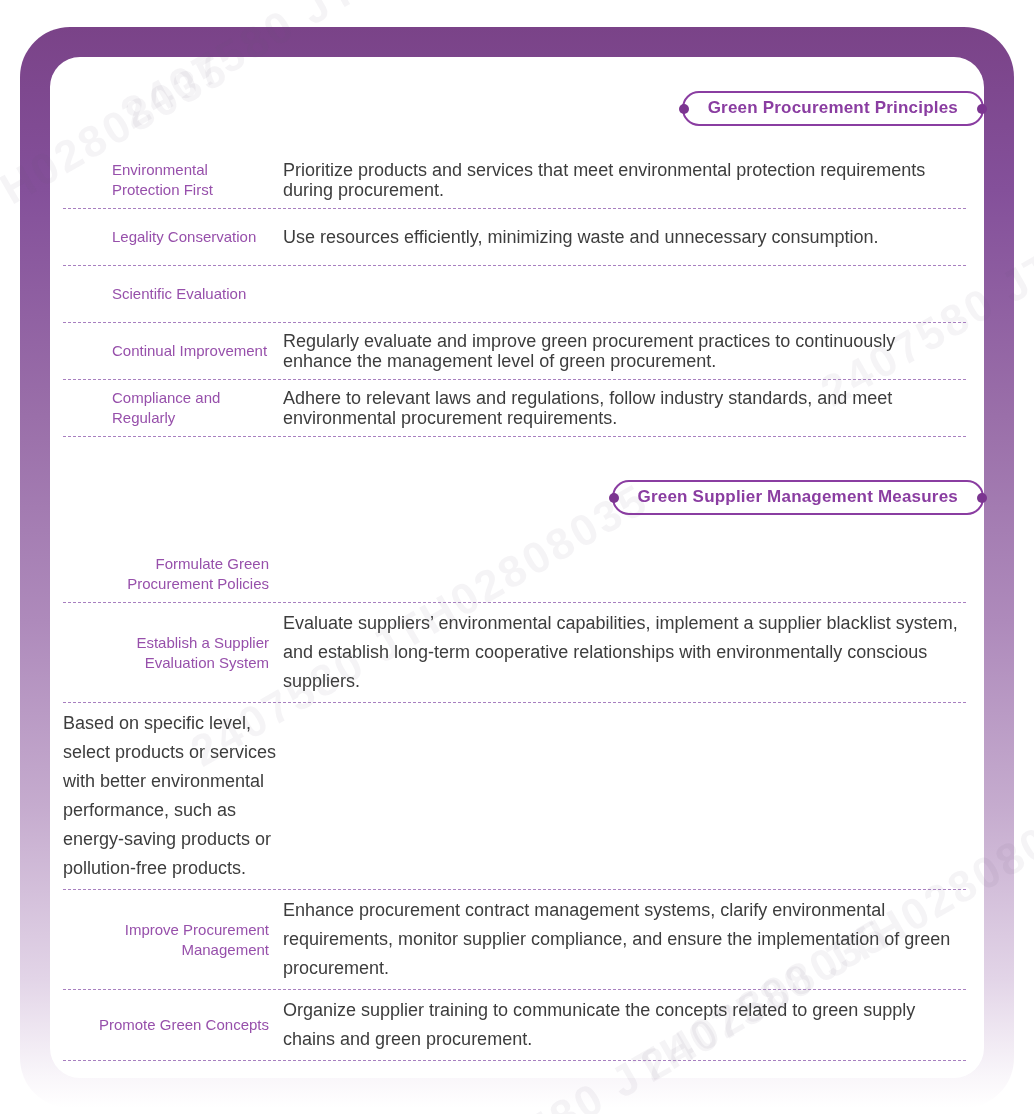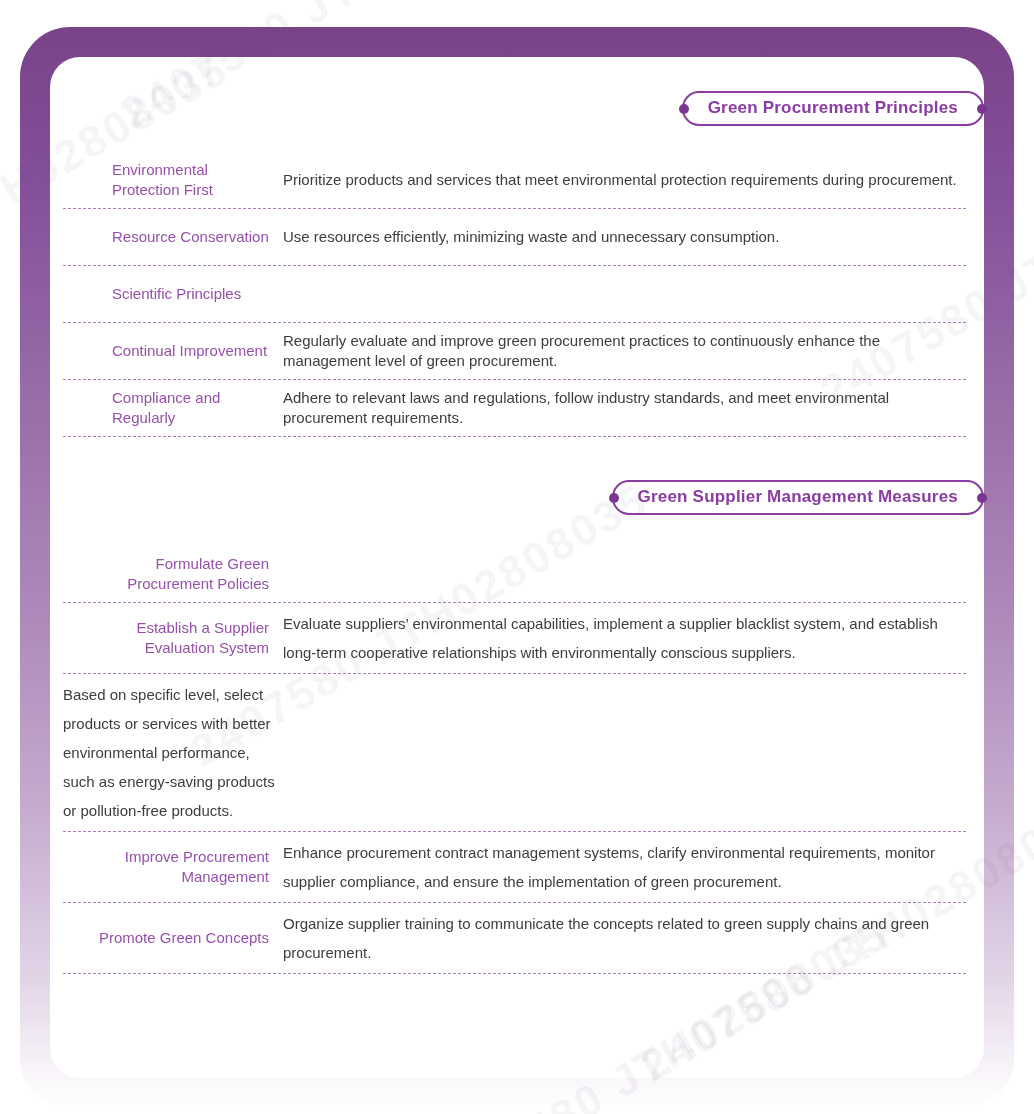--- a/index.html
+++ b/index.html
@@ -98,21 +98,21 @@
   .row-label {
     color: #9750ab;
     font-size: 15px;
     line-height: 20px;
   }
   .rows.first  .row-label { padding-left: 49px; padding-right: 14px; }
   .rows.second .row-label { padding-left: 11px; padding-right: 14px; text-align: right; }
 
   .row-text {
     color: #3d3d3d;
-    font-size: 15px;
+    font-size: 18px;
   }
   .rows.first  .row-text { line-height: 20px; }
   .rows.second .row-text { line-height: 29px; }
 </style>
 </head>
 <body>
 
 <div class="page-frame">
   <div class="page-inner"></div>
 </div>
@@ -135,25 +135,25 @@
       <span class="dot right"></span>
     </div>
   </div>
 
   <div class="rows first">
       <div class="row">
         <div class="row-label">Environmental Protection First</div>
         <div class="row-text">Prioritize products and services that meet environmental protection requirements during procurement.</div>
       </div>
       <div class="row">
-        <div class="row-label">Resource Conservation</div>
+        <div class="row-label">Legality Conservation</div>
         <div class="row-text">Use resources efficiently, minimizing waste and unnecessary consumption.</div>
       </div>
       <div class="row">
-        <div class="row-label">Scientific Principles</div>
+        <div class="row-label">Scientific Evaluation</div>
       </div>
       <div class="row">
         <div class="row-label">Continual Improvement</div>
         <div class="row-text">Regularly evaluate and improve green procurement practices to continuously enhance the management level of green procurement.</div>
       </div>
       <div class="row">
         <div class="row-label">Compliance and Regularly</div>
         <div class="row-text">Adhere to relevant laws and regulations, follow industry standards, and meet environmental procurement requirements.</div>
       </div>
     </div>

